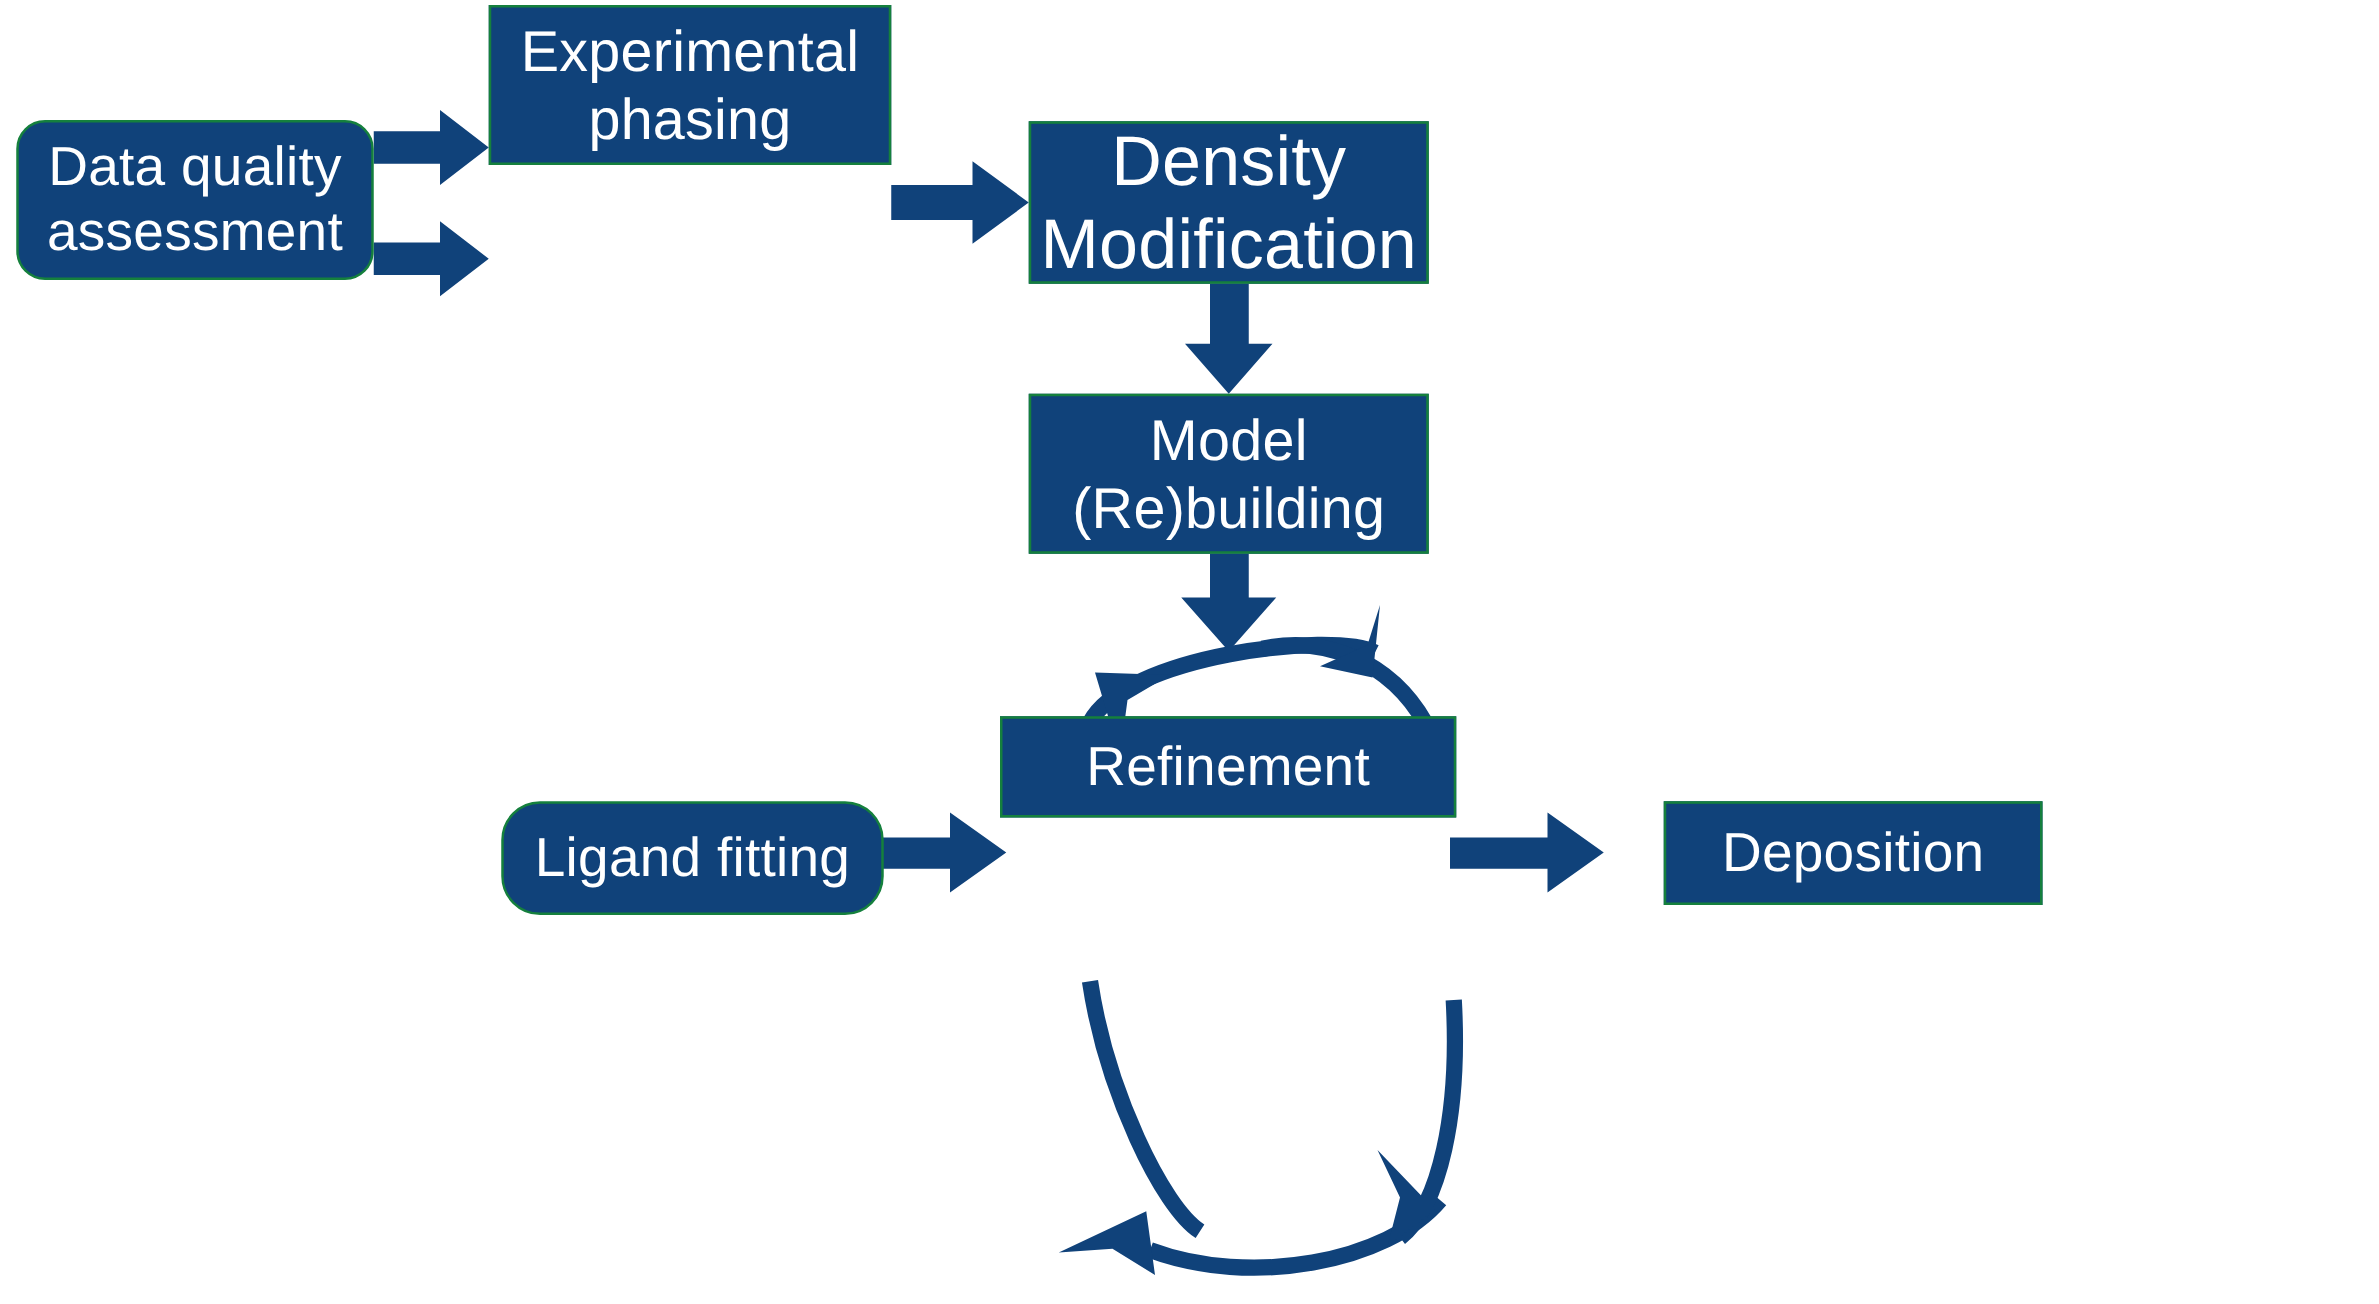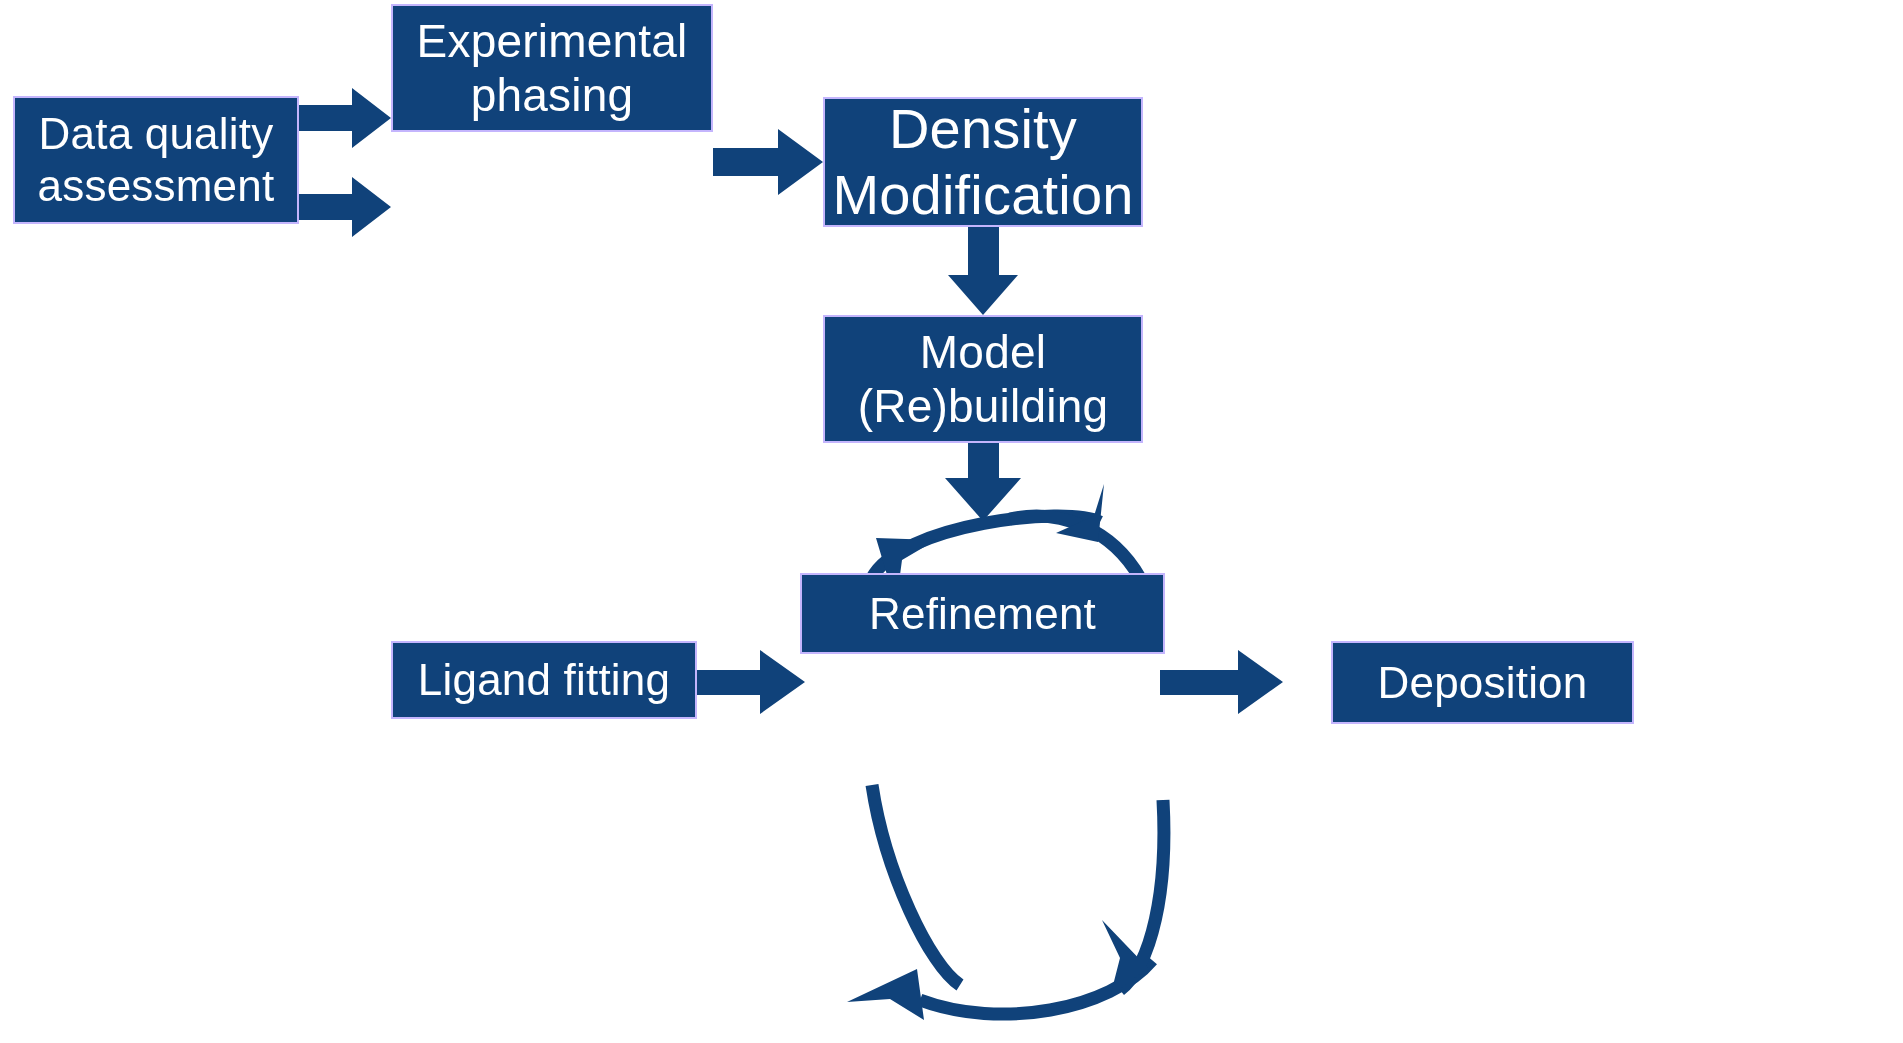--- a/index.html
+++ b/index.html
@@ -13,21 +13,21 @@
   #canvas {
     position: relative;
     width: 1903px;
     height: 1043px;
     background: #ffffff;
     overflow: hidden;
   }
   .node {
     position: absolute;
     background: #10427A;
-    border: 2px solid #c4b5fd;
+    border: 2px solid #15803d;
     color: #ffffff;
     display: flex;
     align-items: center;
     justify-content: center;
     text-align: center;
     line-height: 1.18;
     font-size: 46px;
     font-weight: 400;
     letter-spacing: 0.2px;
     box-sizing: border-box;
@@ -97,33 +97,33 @@
       <path class="cycle-arc" d="M 872,785 C 885,872 930,966 960,985"></path>
       <path class="cycle-arc" d="M 920,1000 C 1000,1030 1110,1010 1152,960"></path>
       <path class="cycle-arc" d="M 1120,990 C 1152,965 1168,890 1163,800"></path>
       <path class="arrow-shape" d="M 917,969 L 924,1020 L 890,999 L 847,1002 Z"></path>
       <path class="arrow-shape" d="M 1148,968 L 1110,997 L 1120,958 L 1102,920 Z"></path>
     </g>
 
     <rect x="806" y="666" width="354" height="33" fill="#ffffff"></rect>
   </svg>
 
-  <div class="node" style="left:13px;  top:96px;  width:286px; height:128px; font-size:44px;">Data quality
+  <div class="node" style="left:13px;  top:96px;  width:286px; height:128px; font-size:44px;border-radius:23px;">Data quality
 assessment</div>
 
   <div class="node" style="left:391px; top:4px;   width:322px; height:128px; font-size:46px;">Experimental
 phasing</div>
 
 
   <div class="node" style="left:823px; top:97px;  width:320px; height:130px; font-size:56px;">Density
 Modification</div>
 
   <div class="node" style="left:823px; top:315px; width:320px; height:128px; font-size:46px;">Model
 (Re)building</div>
 
   <div class="node" style="left:800px; top:573px; width:365px; height:81px; font-size:44px; z-index:4;">Refinement</div>
 
 
-  <div class="node" style="left:391px; top:641px; width:306px; height:78px; font-size:44px;">Ligand fitting</div>
+  <div class="node" style="left:401px; top:641px; width:306px; height:91px; font-size:44px;border-radius:31px;">Ligand fitting</div>
 
   <div class="node" style="left:1283px; top:641px; width:303px; height:83px; font-size:44px;margin-left:48px;">Deposition</div>
 
 </div>
 
 </body></html>

